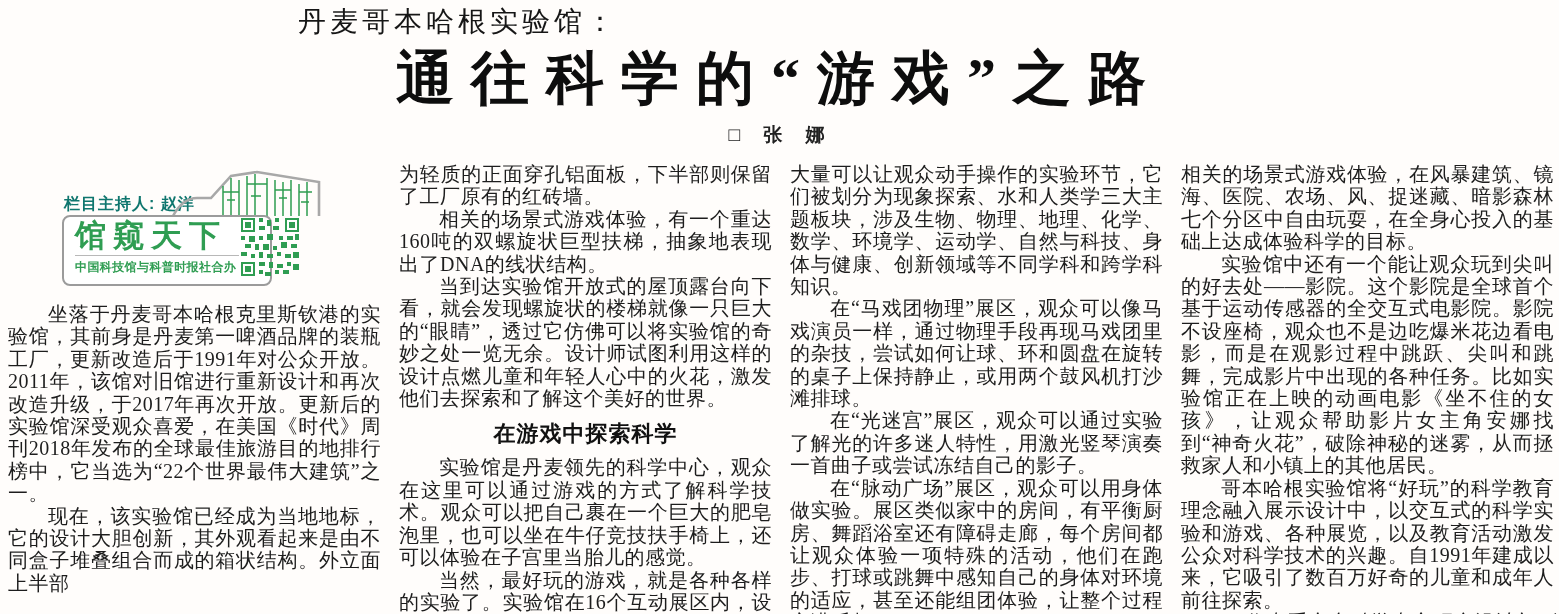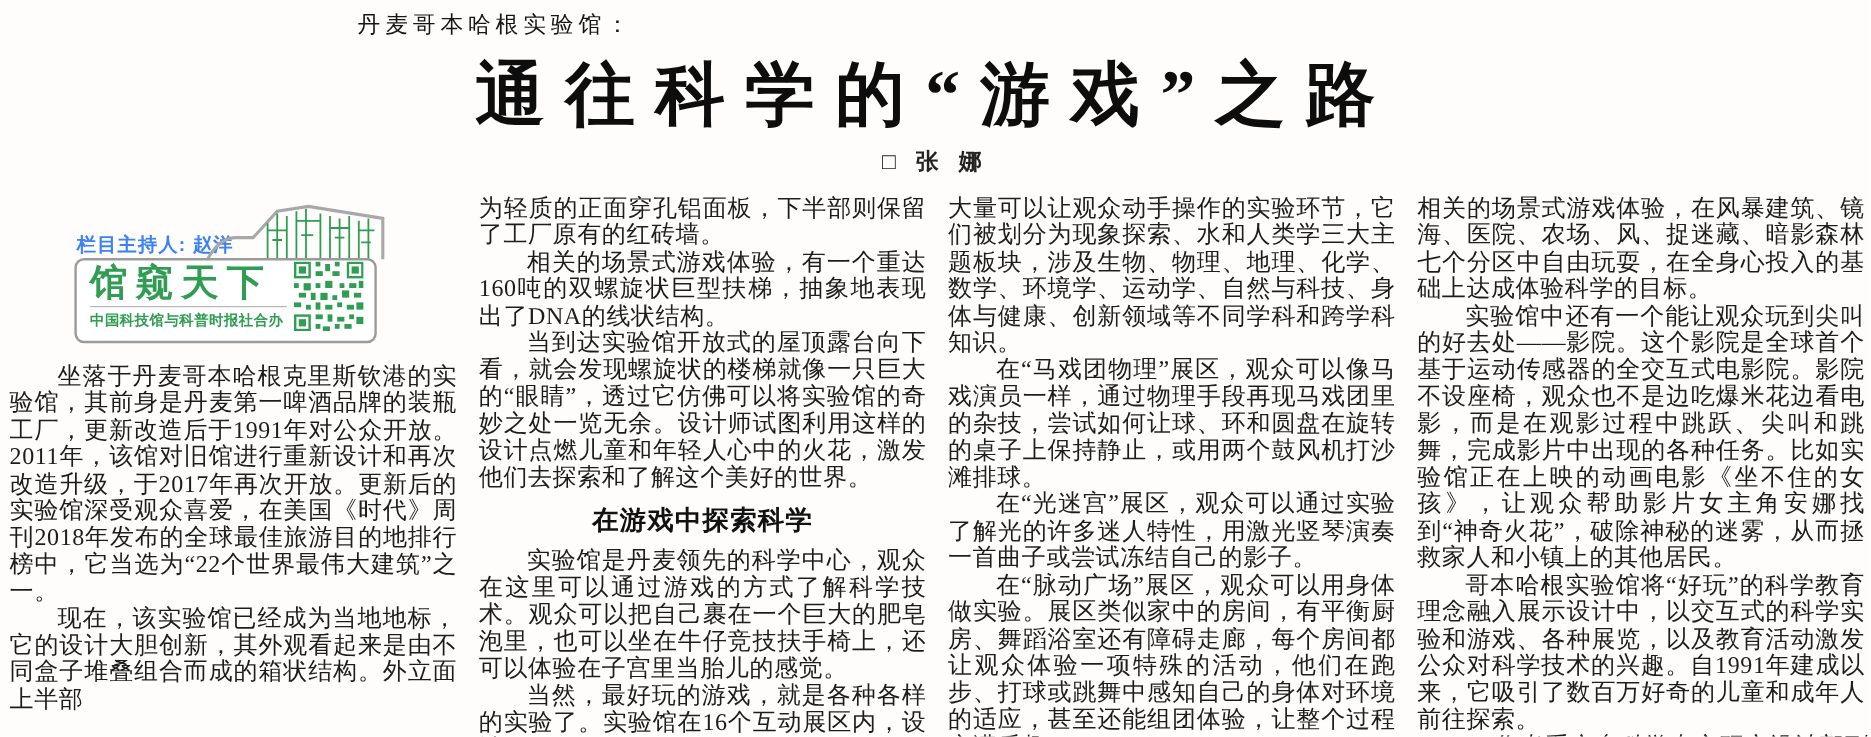--- a/index.html
+++ b/index.html
@@ -4,30 +4,30 @@
 <style>
   html,body{margin:0;padding:0;background:#ffffff;}
   .page{
     position:relative;width:1559px;height:614px;overflow:hidden;
     background:#fffdfb;color:#1c1c1c;
     font-family:"Liberation Serif","DejaVu Serif",serif;
   }
   
   .masthead{padding-top:4px;}
   .kicker{
-    margin-left:298px;font-size:19px;letter-spacing:4px;
+    margin-left:298px;font-size:28px;letter-spacing:4px;
     font-weight:500;color:#161616;line-height:36px;
   }
   .headline{
     margin:6px 2px 0;text-align:center;font-size:58px;font-weight:bold;
     letter-spacing:17px;line-height:66px;white-space:nowrap;color:#0d0d0d;
   }
   .byline{
     text-align:center;margin-top:10px;font-size:19px;font-weight:bold;
-    font-family:Liberation Serif, serif;
+    font-family:Liberation Mono, monospace;
     letter-spacing:6px;color:#222;
   }
   
   .columns{display:flex;gap:18px;padding:15px 6px 0 8px;align-items:flex-start;}
   .col{width:373px;flex:0 0 373px;}
   .col p{
     margin:0;font-size:20px;line-height:22.4px;letter-spacing:.5px;
     text-align:justify;text-indent:2em;color:#1d1d1d;
   }
   .col p.cont{text-indent:0;}
@@ -35,25 +35,25 @@
     margin:10px 0 7px;text-align:center;font-size:22px;font-weight:bold;
     font-family:"Liberation Sans","DejaVu Sans",sans-serif;
     letter-spacing:1px;color:#111;
   }
   .author{font-style:italic;letter-spacing:2.5px;}
   
   .logo-wrap{position:relative;height:133px;margin-bottom:7px;}
   .logo-host{
     position:absolute;left:56px;top:31px;font-size:16px;font-weight:bold;
     font-family:"Liberation Sans","DejaVu Sans",sans-serif;
-    color:#3b82f6;letter-spacing:1px;
+    color:#0f766e;letter-spacing:1px;
   }
   .skyline{position:absolute;left:162px;top:6px;}
   .logo-box{
-    position:absolute;left:54px;top:52px;width:252px;height:71px;
+    position:absolute;left:54px;top:52px;width:210px;height:71px;
     box-sizing:border-box;border:2px solid #9b9b9b;border-radius:8px;
     background:#fff;display:flex;align-items:center;padding:4px 5px 12px 11px;
   }
   .logo-left{width:168px;display:flex;flex-direction:column;}
   .brand{
     font-size:31px;font-weight:bold;letter-spacing:7px;line-height:35px;
     color:var(--green);white-space:nowrap;
   }
   .logo-divider{height:1px;background:#b8b8b8;width:164px;margin:2px 0 3px;}
   .logo-footer{

